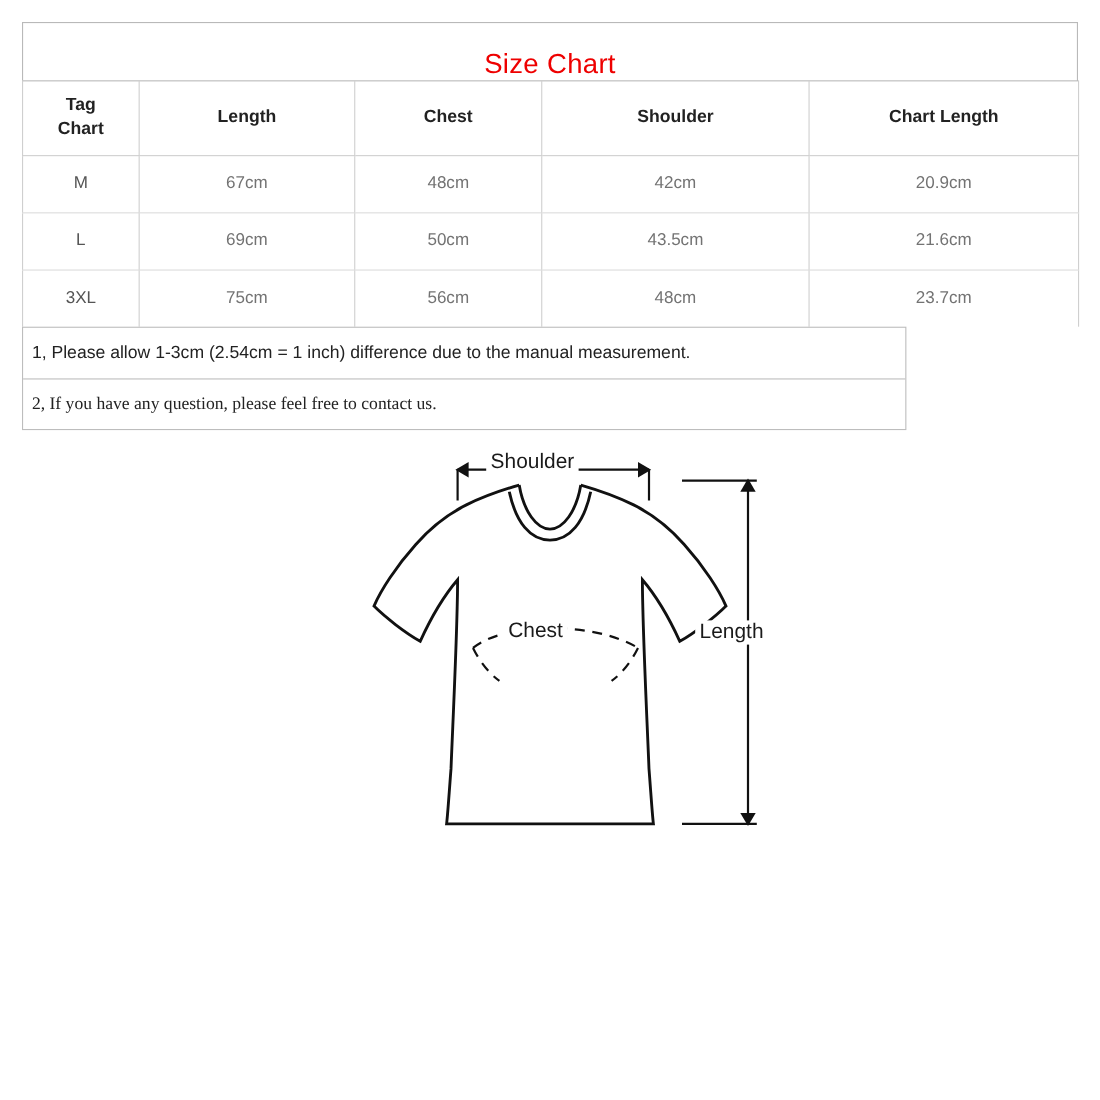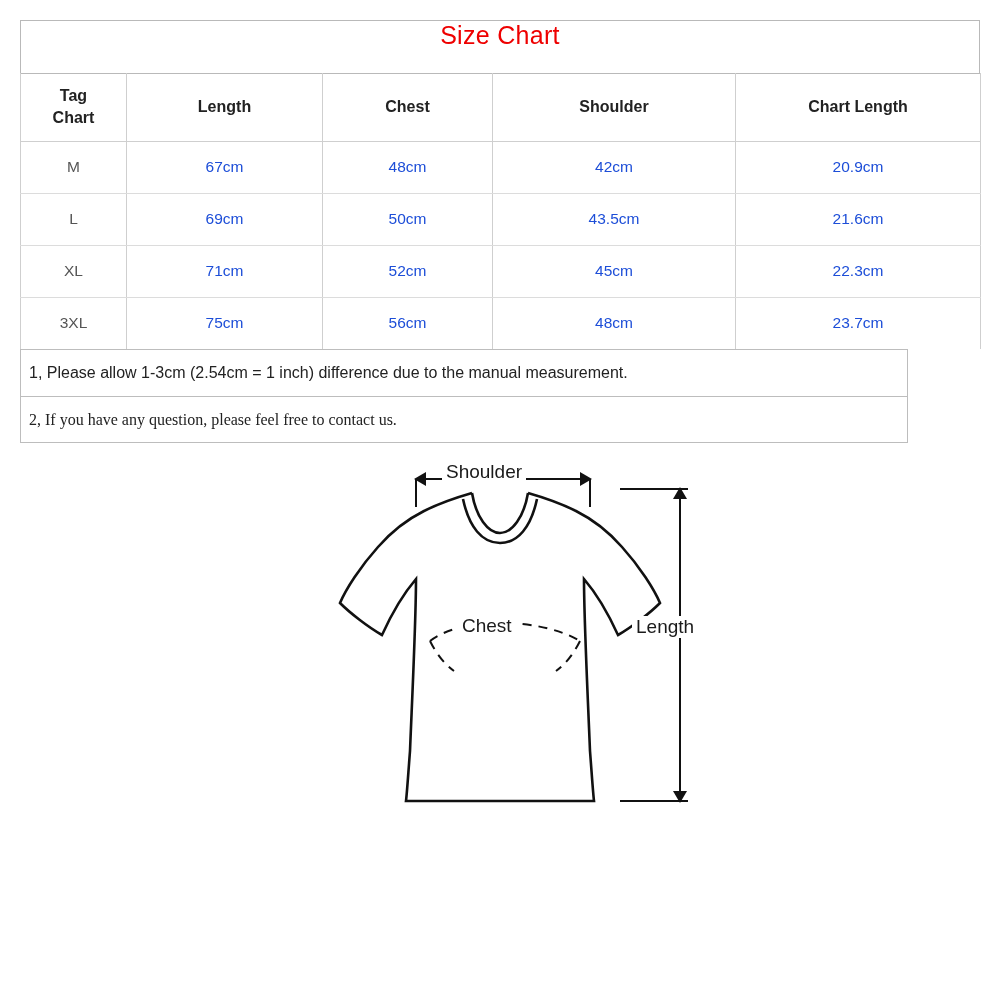--- a/index.html
+++ b/index.html
@@ -21,21 +21,21 @@
     box-sizing: border-box;
     padding: 20px 20px 0 20px;
     position: relative;
   }
 
   
   .title-box {
     border: 1px solid #b9b9b9;
     height: 54px;
     display: flex;
-    align-items: flex-start;
+    align-items: flex-end;
     justify-content: center;
     box-sizing: border-box;
   }
   .title-text {
     color: #ee0000;
     font-size: 25px;
     letter-spacing: 0.3px;
   }
 
   
@@ -71,35 +71,35 @@
   }
   .th-stack {
     display: flex;
     flex-direction: column;
     align-items: center;
     line-height: 1.35;
   }
   table.size-table tbody td {
     height: 52px;
     font-size: 15.5px;
-    color: #1d4ed8;
+    color: #737373;
     text-align: center;
     vertical-align: middle;
     font-weight: normal;
   }
   table.size-table tbody td.tag {
     color: #555555;
   }
   table.size-table tbody tr:last-child td {
     border-bottom: none;
   }
 
   
   .notes {
-    width: 888px;
+    width: 804px;
     box-sizing: border-box;
     border: 1px solid #bdbdbd;
     border-top: 1px solid #bdbdbd;
     margin-top: 0px;
   }
   .note-row {
     height: 46px;
     display: flex;
     align-items: center;
     padding-left: 8px;
@@ -174,27 +174,20 @@
         <td>48cm</td>
         <td>42cm</td>
         <td>20.9cm</td>
       </tr>
       <tr>
         <td class="tag">L</td>
         <td>69cm</td>
         <td>50cm</td>
         <td>43.5cm</td>
         <td>21.6cm</td>
-      </tr>
-      <tr>
-        <td class="tag">XL</td>
-        <td>71cm</td>
-        <td>52cm</td>
-        <td>45cm</td>
-        <td>22.3cm</td>
       </tr>
       <tr>
         <td class="tag">3XL</td>
         <td>75cm</td>
         <td>56cm</td>
         <td>48cm</td>
         <td>23.7cm</td>
       </tr>
     </tbody>
   </table>

